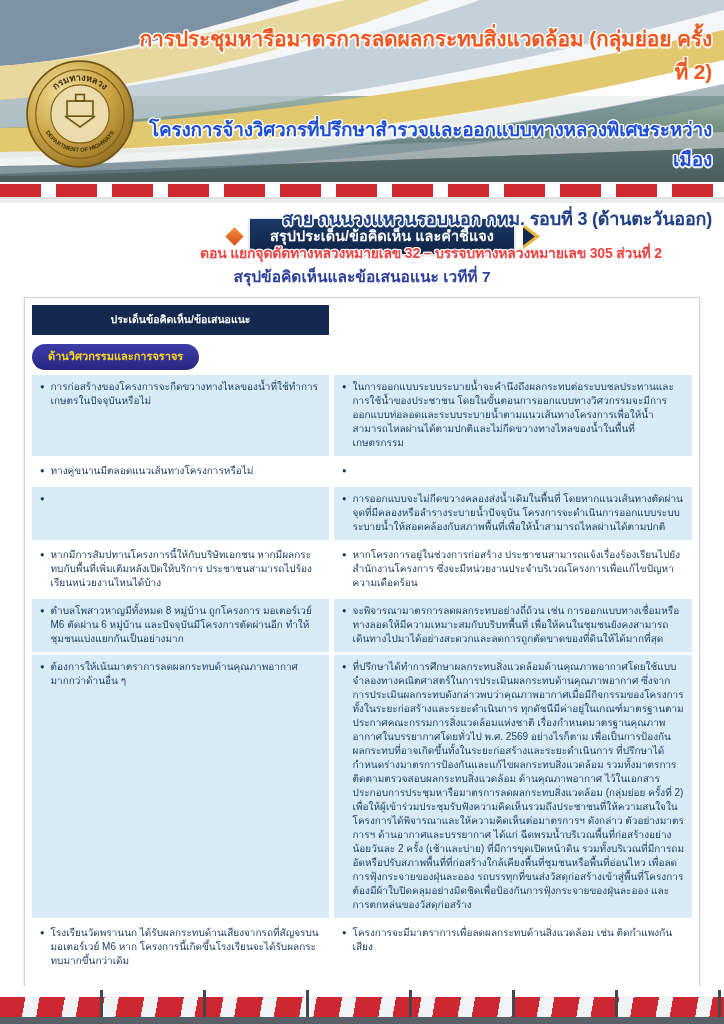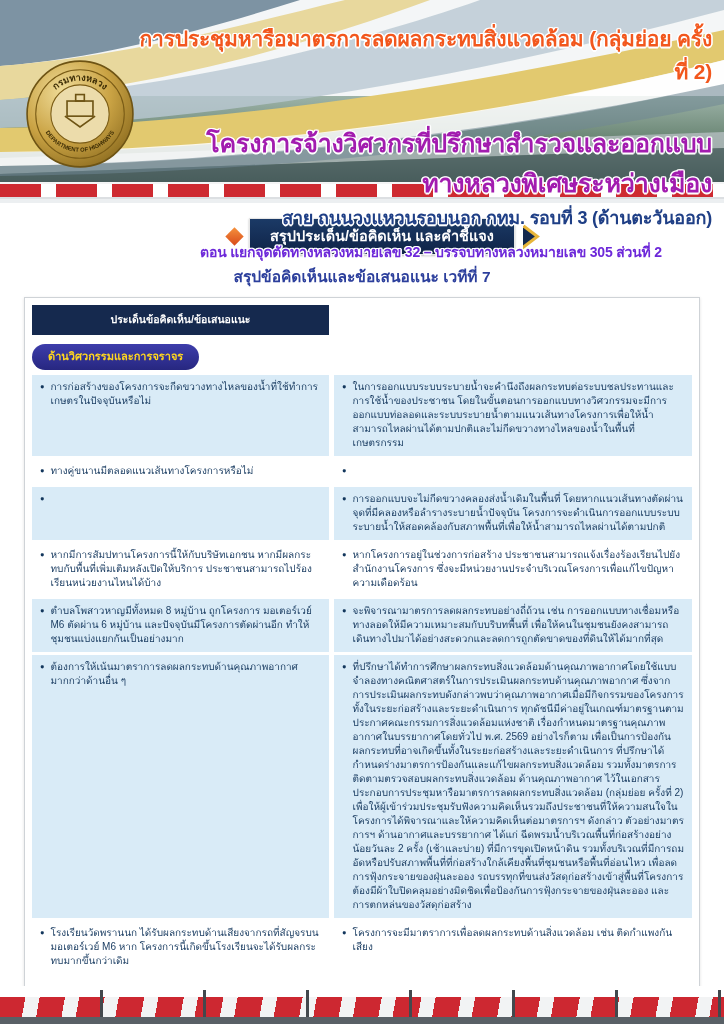--- a/index.html
+++ b/index.html
@@ -13,24 +13,24 @@
   
   .header{position:relative;width:724px;height:208px;}
   .header-bg{position:absolute;inset:0;width:100%;height:182px;}
   .logo-wrap{position:absolute;left:26px;top:60px;width:108px;height:108px;z-index:3;}
   .titles{position:absolute;left:130px;top:22px;right:12px;z-index:3;text-align:right;}
   .t-outline{
     text-shadow:-1px -1px 0 #fff,1px -1px 0 #fff,-1px 1px 0 #fff,1px 1px 0 #fff,
                 0 -1.5px 0 #fff,0 1.5px 0 #fff,-1.5px 0 0 #fff,1.5px 0 0 #fff;
     font-weight:bold;letter-spacing:-0.2px;
   }
-  .title-main{font-size:21px;color:#f2571d;margin-bottom:35px;}
-  .title-sub1{font-size:25px;color:#a21caf;margin-bottom:0;}
+  .title-main{font-size:21px;color:#f2571d;margin-bottom:26px;}
+  .title-sub1{font-size:19px;color:#1d4ed8;margin-bottom:30px;}
   .title-sub2{font-size:18px;color:#1f3f86;text-align:right;padding-left:60px;margin-bottom:9px;}
-  .title-sub3{font-size:14px;color:#6d28d9;text-align:center;padding-left:20px;}
+  .title-sub3{font-size:14px;color:#ef4444;text-align:center;padding-left:20px;}
   .dash-strip{
     position:absolute;left:0;right:0;top:182px;height:13px;background:#ffffff;
     background-image:repeating-linear-gradient(90deg,#ce2a31 0 41px,#ffffff 41px 56px);
     border-top:2px solid #f4f5f6;border-bottom:2px solid #dcdfe2;z-index:2;
   }
   .header-underline{position:absolute;left:0;right:0;top:199px;height:4px;background:#eceff1;}
 
   
   .ribbon-row{display:flex;justify-content:center;align-items:center;margin-top:10px;gap:8px;position:relative;z-index:1;padding-left:44px;}
   .diamond{width:13px;height:13px;transform:rotate(45deg);background:linear-gradient(135deg,#f5913c,#d84a1b);}

